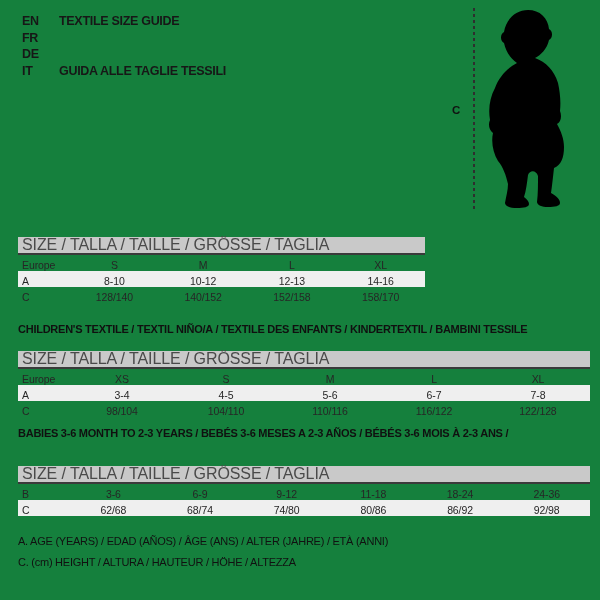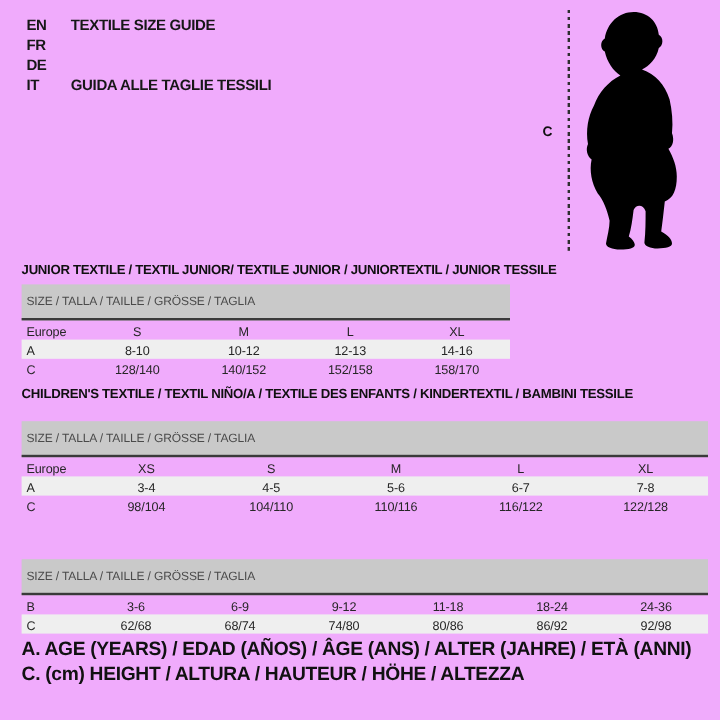--- a/index.html
+++ b/index.html
@@ -1,43 +1,43 @@
 <!DOCTYPE html>
 <html><head>
 <meta charset="utf-8">
 <style>
   html,body{margin:0;padding:0;background:#fff;}
-  .page{position:relative;width:600px;height:600px;background:#f0abfc;overflow:hidden;
+  .page{position:relative;width:600px;height:600px;background:#15803d;overflow:hidden;
         font-family:"Liberation Sans",sans-serif;color:#1e1e1e;}
 
   
   .lang-block{position:absolute;left:22px;top:13px;}
   .lang-row{display:flex;line-height:16.5px;font-size:12.5px;font-weight:bold;letter-spacing:-0.3px;color:#171717;}
   .lang-code{width:37px;}
 
   
   .measure-line{position:absolute;left:473px;top:8px;width:2px;height:201px;
       background:repeating-linear-gradient(to bottom,#2e2e2e 0 3px,transparent 3px 6px);}
   .measure-label{position:absolute;left:452px;top:104px;font-size:11.5px;font-weight:bold;color:#111;}
   .baby-svg{position:absolute;left:484px;top:7px;}
 
   
   .tbl-title{position:absolute;left:18px;font-size:11px;font-weight:bold;letter-spacing:-0.25px;color:#101010;line-height:16px;white-space:nowrap;}
   .tbl{position:absolute;left:18px;}
-  .size-bar{height:30px;background:#c9c9c9;border-bottom:2px solid #3a3a3a;
-      font-size:10px;color:#4a4a4a;display:flex;align-items:center;
+  .size-bar{height:18px;background:#c9c9c9;border-bottom:2px solid #3a3a3a;
+      font-size:16px;color:#4a4a4a;display:flex;align-items:center;
       padding-left:4px;box-sizing:border-box;letter-spacing:-0.1px;}
   .trow{display:flex;height:16px;align-items:flex-end;font-size:10.5px;color:#262626;letter-spacing:-0.1px;}
   .trow.shaded{background:#efefef;}
   .tlabel{width:52px;padding-left:4px;box-sizing:border-box;}
   .tcell{flex:1;text-align:center;}
 
   
   .notes{position:absolute;left:18px;top:531px;}
-  .note-row{font-size:16px;font-weight:bold;letter-spacing:-0.25px;line-height:21px;color:#111;white-space:nowrap;}
+  .note-row{font-size:11px;font-weight:normal;letter-spacing:-0.25px;line-height:21px;color:#111;white-space:nowrap;}
 </style>
 </head>
 <body>
 
 <div class="page">
 
   <div class="lang-block">
     <div class="lang-row">
       <span class="lang-code">EN</span>
       <span>TEXTILE SIZE GUIDE</span>
@@ -63,21 +63,20 @@
       C77,124 80,132 80,140 C80,151 77,158 70,161
       C69,170 68,179 67,186 C73,189 76,193 76,196 C76,199 71,200 64,200
       C58,200 53,198 53,195 C54,187 54,177 54,169 C52,163 46,163 44,168
       C43,176 42,184 40,190 C43,192 45,195 45,197 C45,200 40,201 33,201
       C26,201 21,199 21,196 C22,190 24,183 24,177
       C22,168 19,160 14,154 C9,146 7,135 9,126 C5,123 4,117 6,113
       C4,102 6,90 11,81 C15,70 23,61 33,56
       C27,52 22,45 20,36 C16,34 16,27 20,25 C22,12 32,3 44,3 Z"></path>
   </svg>
 
-  <div class="tbl-title" style="top:217px;">JUNIOR TEXTILE / TEXTIL JUNIOR/ TEXTILE JUNIOR / JUNIORTEXTIL / JUNIOR TESSILE</div>
   <div class="tbl" style="top:237px;width:407px;">
     <div class="size-bar">SIZE / TALLA / TAILLE / GRÖSSE / TAGLIA</div>
     <div>
         <div class="trow">
           <div class="tlabel">Europe</div>
           <div class="tcell">S</div>
           <div class="tcell">M</div>
           <div class="tcell">L</div>
           <div class="tcell">XL</div>
         </div>
@@ -123,20 +122,21 @@
           <div class="tcell">98/104</div>
           <div class="tcell">104/110</div>
           <div class="tcell">110/116</div>
           <div class="tcell">116/122</div>
           <div class="tcell">122/128</div>
         </div>
       </div>
   </div>
 
   <div class="tbl-title" style="top:425px;">
+    <div>BABIES 3-6 MONTH TO 2-3 YEARS / BEBÉS 3-6 MESES A 2-3 AÑOS / BÉBÉS 3-6 MOIS À 2-3 ANS /</div>
   </div>
   <div class="tbl" style="top:466px;width:572px;">
     <div class="size-bar">SIZE / TALLA / TAILLE / GRÖSSE / TAGLIA</div>
     <div>
         <div class="trow">
           <div class="tlabel">B</div>
           <div class="tcell">3-6</div>
           <div class="tcell">6-9</div>
           <div class="tcell">9-12</div>
           <div class="tcell">11-18</div>

